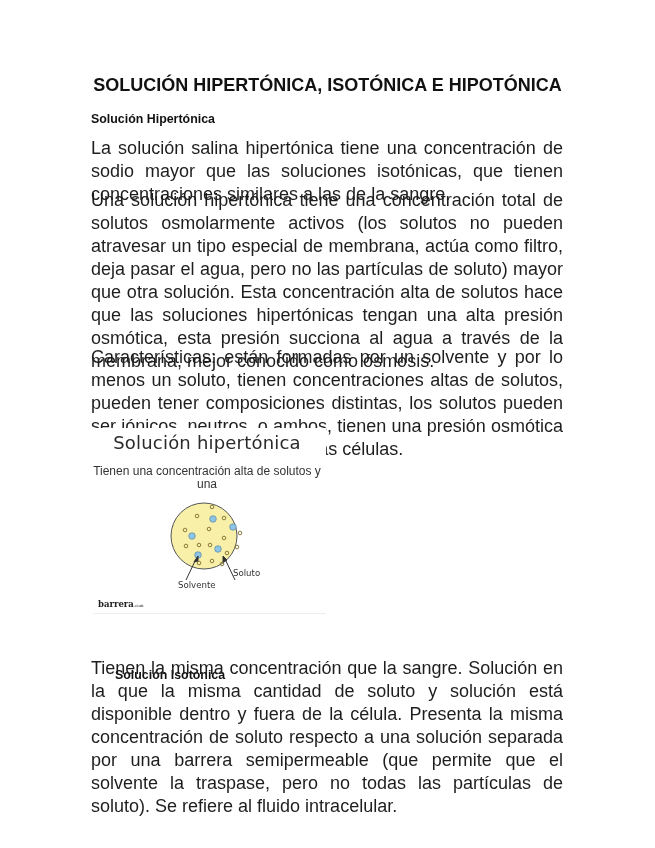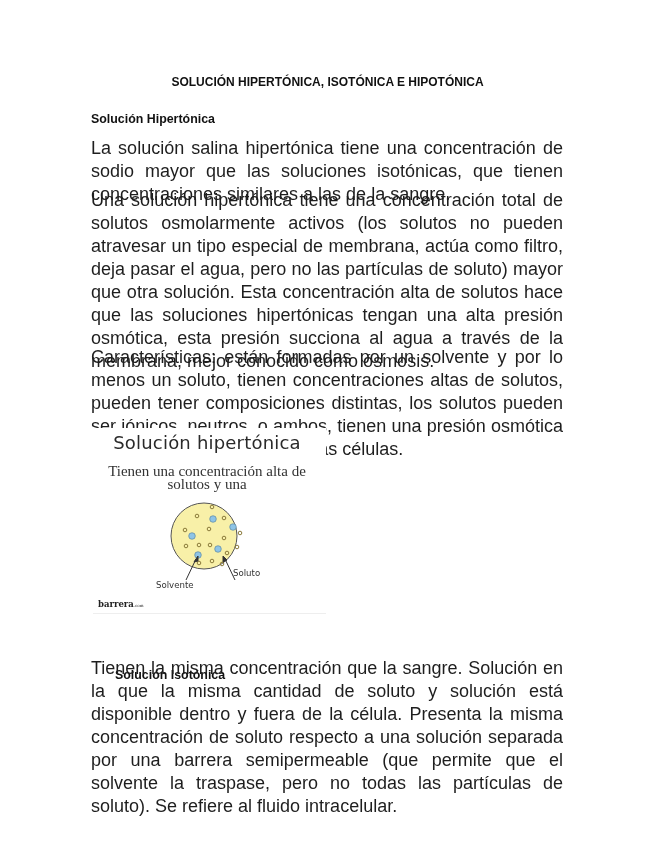--- a/index.html
+++ b/index.html
@@ -1,40 +1,40 @@
 <!DOCTYPE html>
 <html><head>
 <meta charset="utf-8">
 <style>
   html, body { margin: 0; padding: 0; background: #ffffff; }
   body { width: 655px; height: 848px; position: relative; overflow: hidden; color: #1a1a1a; }
   .page { position: absolute; left: 0; top: 0; width: 655px; height: 848px; background: #fff; }
   .title {
     position: absolute; left: 0; top: 75px; width: 655px; text-align: center;
-    font-family: "Liberation Sans", sans-serif; font-weight: bold; font-size: 12px; color: #111;
+    font-family: "Liberation Sans", sans-serif; font-weight: bold; font-size: 18px; color: #111;
   }
   .h2 {
     position: absolute; left: 91px;
     font-family: "Liberation Sans", sans-serif; font-weight: bold; font-size: 12.4px; color: #111;
   }
   .para {
     position: absolute; left: 91px; width: 472px;
     font-family: "Liberation Sans", sans-serif; font-size: 18px; line-height: 23px;
     text-align: justify; color: #1e1e1e; margin: 0;
   }
   .figure {
     position: absolute; left: 88px; top: 428px; width: 238px; height: 188px; background: #fff;
   }
   .fig-title {
     position: absolute; left: 0; top: 4px; width: 238px; text-align: center;
     font-family: "DejaVu Sans", sans-serif; font-size: 18px; color: #2a2a2a; letter-spacing: 0.2px;
   }
   .fig-sub {
     position: absolute; left: 0; top: 37px; width: 238px; text-align: center;
-    font-family: Liberation Serif, serif; font-size: 15px; line-height: 13px; color: #333;
+    font-family: Liberation Sans, sans-serif; font-size: 12px; line-height: 13px; color: #333;
   }
   .fig-svg { position: absolute; left: 0; top: 0; }
   .fig-label {
     position: absolute; font-family: "DejaVu Sans", sans-serif; font-size: 8.6px; color: #333;
   }
   .logo {
     position: absolute; left: 10px; top: 171px;
     font-family: "DejaVu Serif", serif; font-weight: bold; font-size: 8.5px; color: #222;
   }
   .fig-rule { position: absolute; left: 5px; top: 185px; width: 233px; height: 1px; background: #eeeeee; }
@@ -90,21 +90,21 @@
       </g>
 
       <g stroke="#333" stroke-width="1" fill="#333">
         <line x1="98" y1="152" x2="108" y2="131"></line>
         <polygon points="110,128 106,134 110,133"></polygon>
         <line x1="147" y1="152" x2="137" y2="131"></line>
         <polygon points="135,128 135,134 139,132"></polygon>
       </g>
     </svg>
 
-    <div class="fig-label" style="left:68px; top:152px;">Solvente</div>
+    <div class="fig-label" style="left:90px; top:152px;">Solvente</div>
     <div class="fig-label" style="left:145px; top:140px;">Soluto</div>
 
     <div class="logo">
       <span>barrera</span><span style="font-size:4px; font-weight:normal;">.com</span>
     </div>
     <div class="fig-rule"></div>
   </div>
 
   <div class="h2" style="top:668px;margin-left:24px;">Solución Isotónica</div>
 

